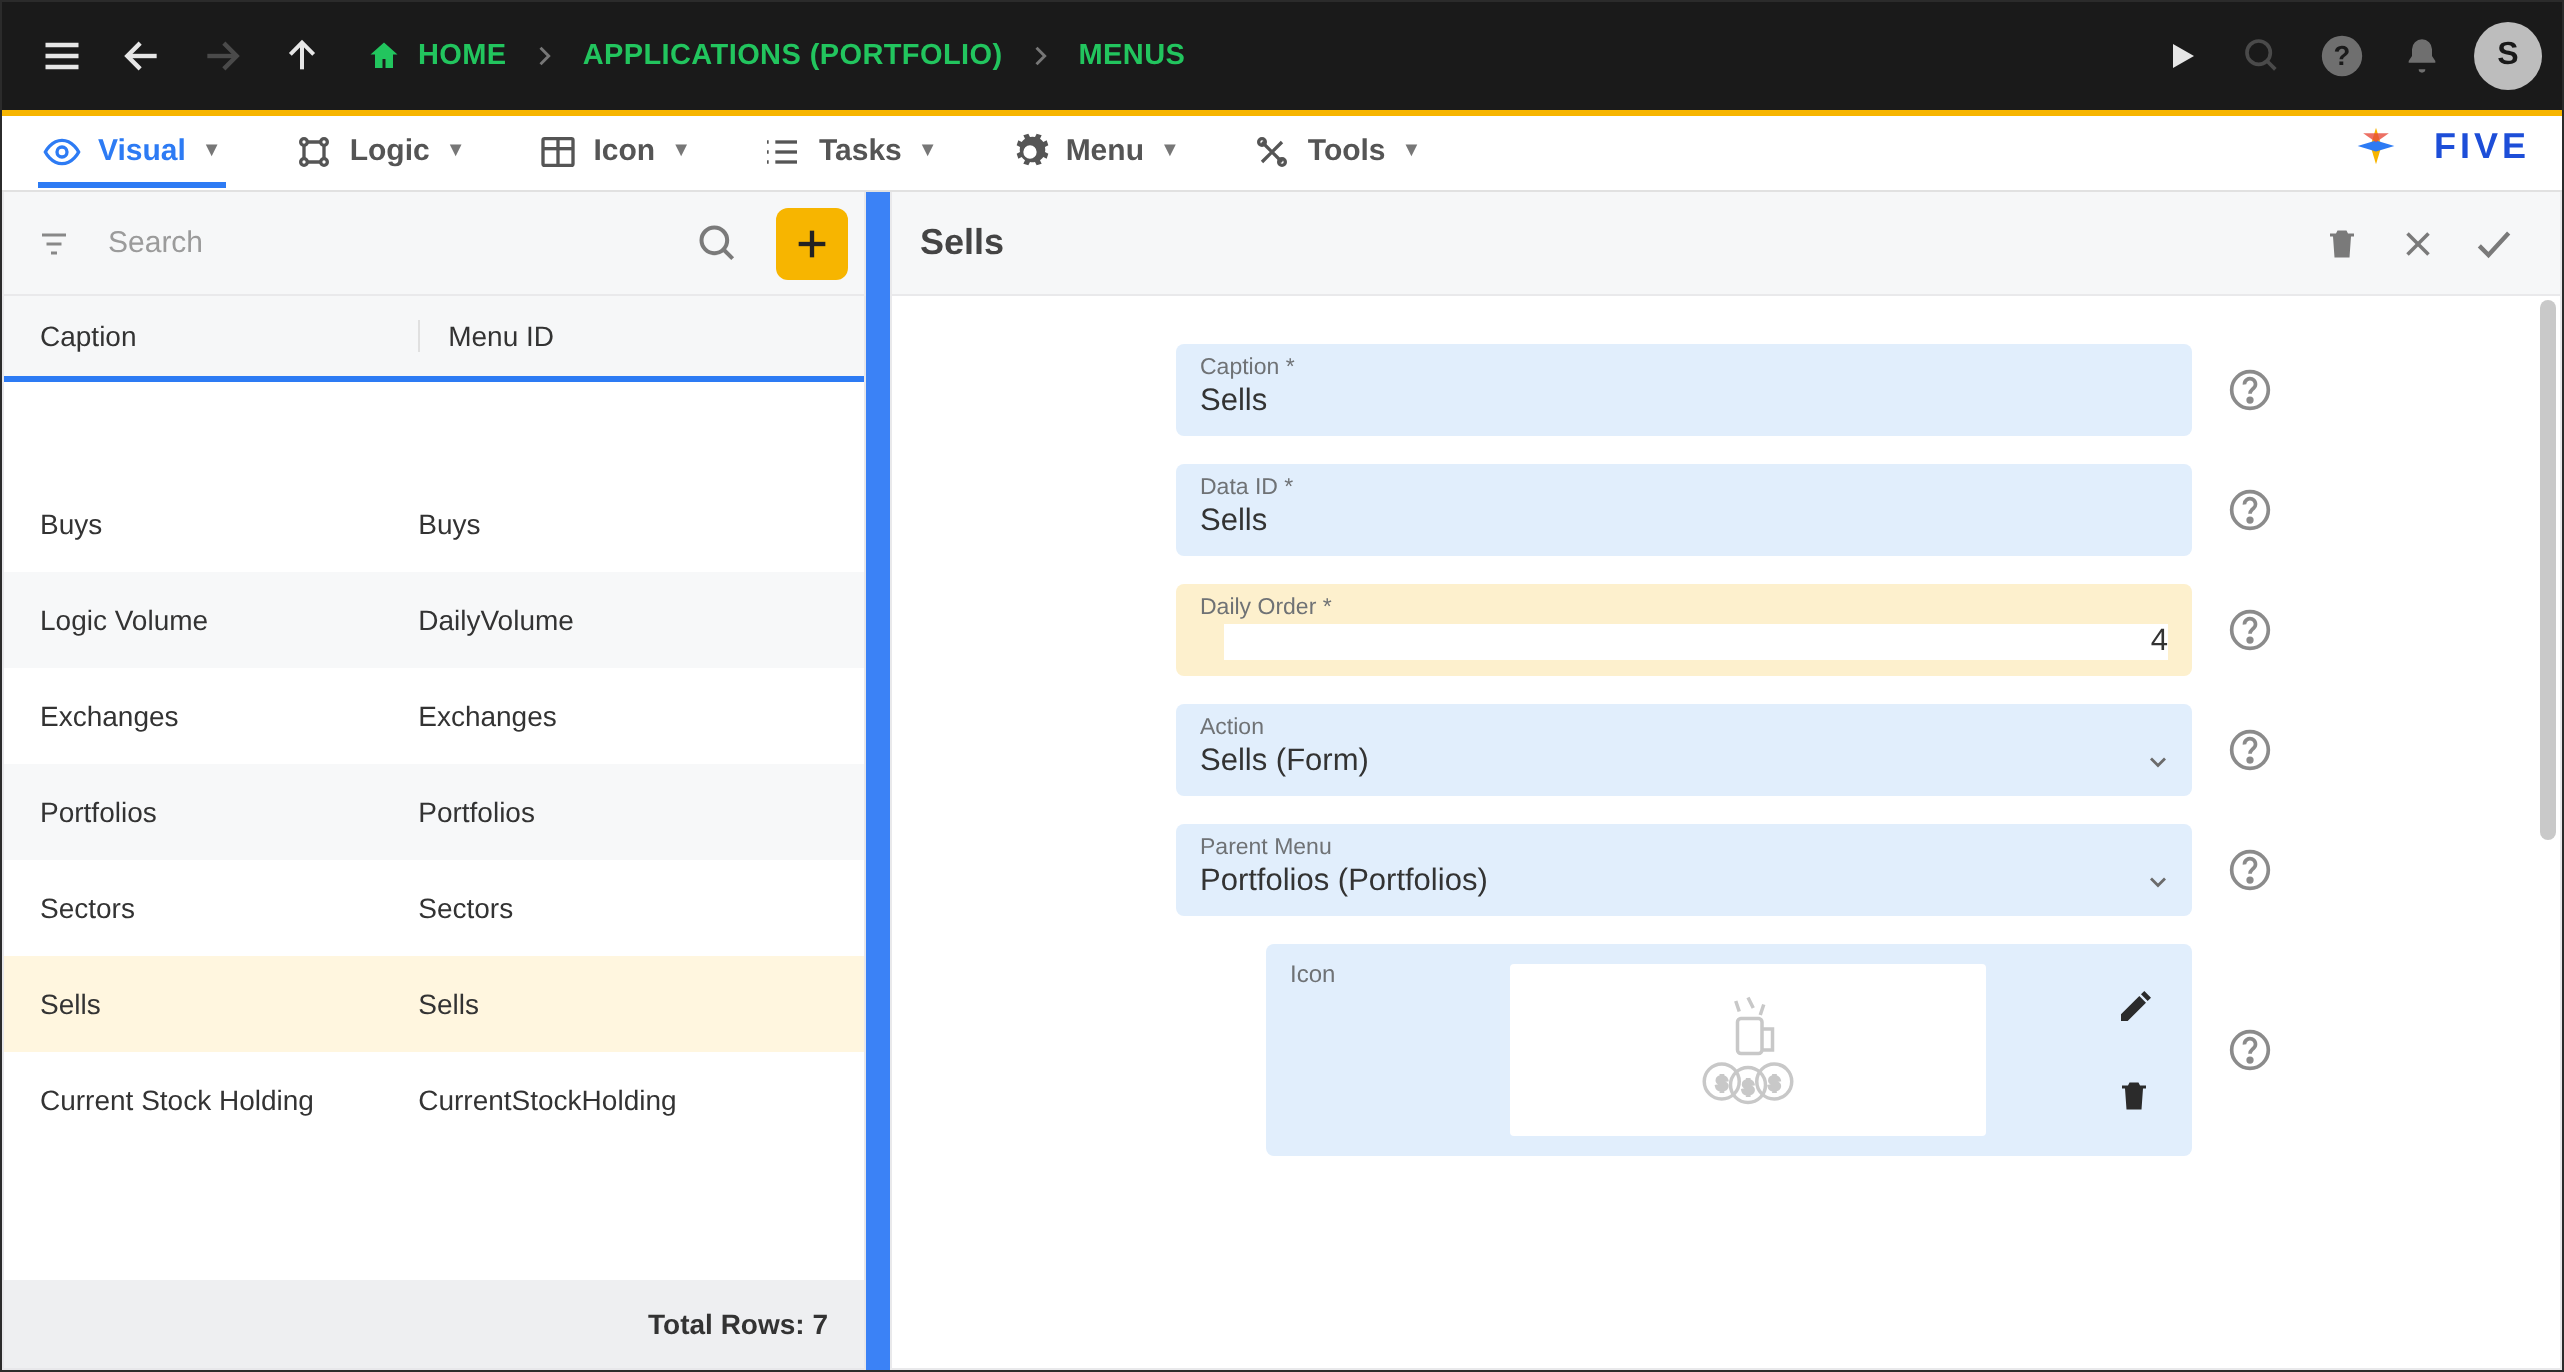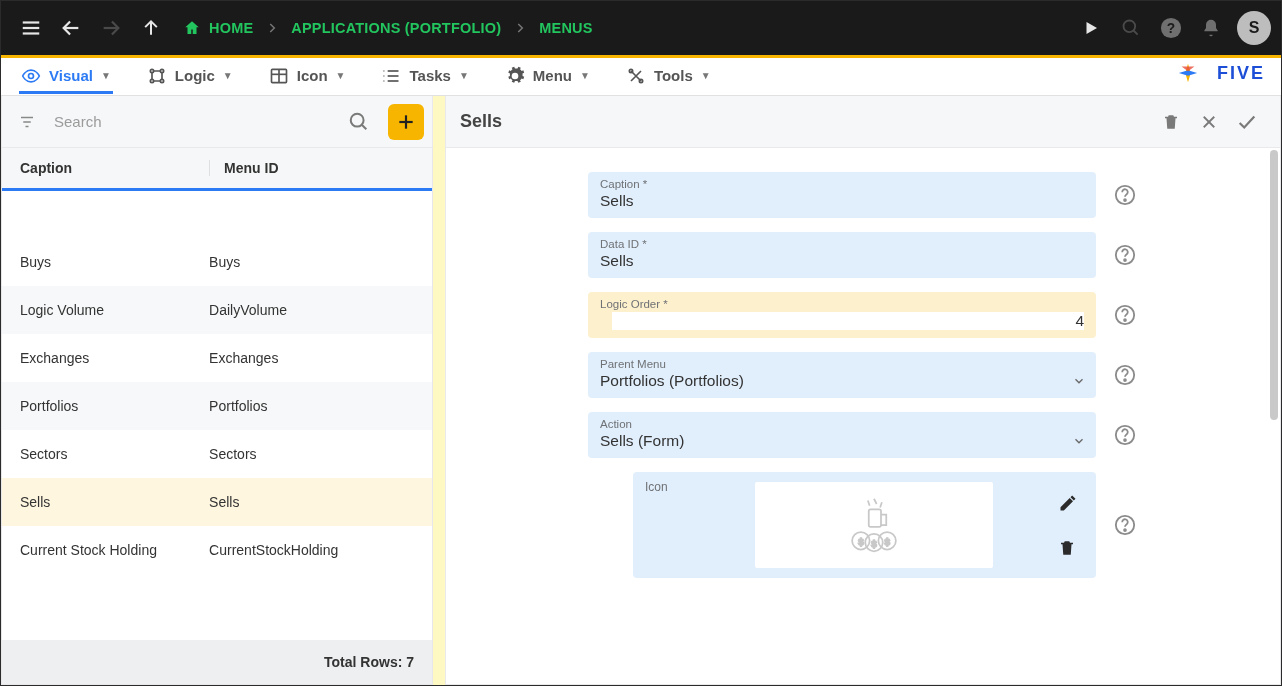--- a/index.html
+++ b/index.html
@@ -21,36 +21,36 @@
 
   
   .ribbon { height: 38px; display: flex; align-items: center; gap: 32px; padding: 0 18px; border-bottom: 1px solid #e1e1e1; background: #fff; position: relative; }
   .ribbon .ritem { display: inline-flex; align-items: center; gap: 8px; font-size: 15px; font-weight: 600; color: #555; cursor: pointer; padding: 6px 2px 8px; }
   .ribbon .ritem.active { color: #2d7bf4; border-bottom: 3px solid #2d7bf4; padding-bottom: 5px; }
   .ribbon .tri { font-size: 10px; color: #777; }
   .brand { position: absolute; right: 16px; top: 4px; display:flex; align-items:center; gap: 18px; font-weight:700; font-size: 18px; color: #1d4ed8; letter-spacing: 2px;}
   .brand svg { width: 22px; height: 22px; }
 
   
-  .main { flex: 1; display: flex; min-height: 0; background: #fef9c3; }
+  .main { flex: 1; display: flex; min-height: 0; background: #3b82f6; }
   .left { width: 432px; border-right: none; display: flex; flex-direction: column; background: #fff; }
   .right { flex: 1; display: flex; flex-direction: column; background: #fff; margin-left: 12px; }
 
   
   .left-head { height: 52px; display:flex; align-items:center; gap: 6px; padding: 0 8px; border: 1px solid #e9e9eb; border-top: none; background: #f6f7f8; }
   .filter-btn { width: 34px; height: 34px; display:inline-flex;align-items:center;justify-content:center; color:#888; cursor:pointer; }
   .search-wrap { flex:1; display:flex; align-items:center; }
   .search-input { border:none; outline:none; background: transparent; font-size: 15px; color:#333; width:100%; padding: 8px 4px; }
   .search-input::placeholder { color:#9b9b9b; }
   .search-icon { color:#7a7a7a; width:34px; height:34px; display:inline-flex;align-items:center;justify-content:center; }
   .add-btn { width: 36px; height: 36px; border-radius: 6px; background: #f7b500; color:#222; display:inline-flex;align-items:center;justify-content:center; font-size: 22px; font-weight:600; cursor:pointer; margin-left: 6px; }
 
   
   .table { flex:1; display:flex; flex-direction:column; border: 1px solid #e7e7ea; border-top: none; min-height: 0; }
-  .thead { display:flex; padding: 12px 18px; font-weight: 700; font-size: 14px; color: #333; background:#f6f7f8; border-bottom: 3px solid #2d7bf4; }
+  .thead { display:flex; padding: 12px 18px; font-weight: 400; font-size: 14px; color: #333; background:#f6f7f8; border-bottom: 3px solid #2d7bf4; }
   .thead .col1 { width: 48%; display:flex; align-items:center; }
   .thead .col2 { width: 52%; border-left: 1px solid #e0e0e0; padding-left: 14px; }
   .tbody { flex:1; overflow:auto;margin-top:47px; }
   .trow { display:flex; padding: 16px 18px; font-size: 14px; color:#333; cursor:pointer; }
   .trow .c1 { width:48%; }
   .trow .c2 { width:52%; }
   .trow.striped { background: #f7f8f9; }
   .trow.selected { background: #fff6df; }
   .tfoot { padding: 14px 18px; text-align: right; font-weight: 700; font-size: 14px; color: #333; background: #eeeff1; }
 
@@ -350,55 +350,55 @@
                 <svg viewBox="0 0 24 24" fill="none" stroke="currentColor" stroke-width="2">
                   <circle cx="12" cy="12" r="10"></circle>
                   <path d="M9 9a3 3 0 115 2c-1 1-2 1.5-2 3"></path>
                   <circle cx="12" cy="17.5" r="1" fill="currentColor"></circle>
                 </svg>
               </span>
           </div>
 
           <div class="row">
             <div class="field amber">
-              <div class="lbl">Logic Order *</div>
+              <div class="lbl">Daily Order *</div>
               <div class="val right">4</div>
             </div>
             <span class="help">
                 <svg viewBox="0 0 24 24" fill="none" stroke="currentColor" stroke-width="2">
                   <circle cx="12" cy="12" r="10"></circle>
                   <path d="M9 9a3 3 0 115 2c-1 1-2 1.5-2 3"></path>
                   <circle cx="12" cy="17.5" r="1" fill="currentColor"></circle>
                 </svg>
               </span>
           </div>
 
           <div class="row">
             <div class="field">
-              <div class="lbl">Parent Menu</div>
-              <div class="val">Portfolios (Portfolios)</div>
+              <div class="lbl">Action</div>
+              <div class="val">Sells (Form)</div>
               <span class="dd">
                   <svg width="14" height="14" viewBox="0 0 24 24" fill="none" stroke="currentColor" stroke-width="2.4">
                     <polyline points="6 9 12 15 18 9"></polyline>
                   </svg>
                 </span>
             </div>
             <span class="help">
                 <svg viewBox="0 0 24 24" fill="none" stroke="currentColor" stroke-width="2">
                   <circle cx="12" cy="12" r="10"></circle>
                   <path d="M9 9a3 3 0 115 2c-1 1-2 1.5-2 3"></path>
                   <circle cx="12" cy="17.5" r="1" fill="currentColor"></circle>
                 </svg>
               </span>
           </div>
 
           <div class="row">
             <div class="field">
-              <div class="lbl">Action</div>
-              <div class="val">Sells (Form)</div>
+              <div class="lbl">Parent Menu</div>
+              <div class="val">Portfolios (Portfolios)</div>
               <span class="dd">
                   <svg width="14" height="14" viewBox="0 0 24 24" fill="none" stroke="currentColor" stroke-width="2.4">
                     <polyline points="6 9 12 15 18 9"></polyline>
                   </svg>
                 </span>
             </div>
             <span class="help">
                 <svg viewBox="0 0 24 24" fill="none" stroke="currentColor" stroke-width="2">
                   <circle cx="12" cy="12" r="10"></circle>
                   <path d="M9 9a3 3 0 115 2c-1 1-2 1.5-2 3"></path>

